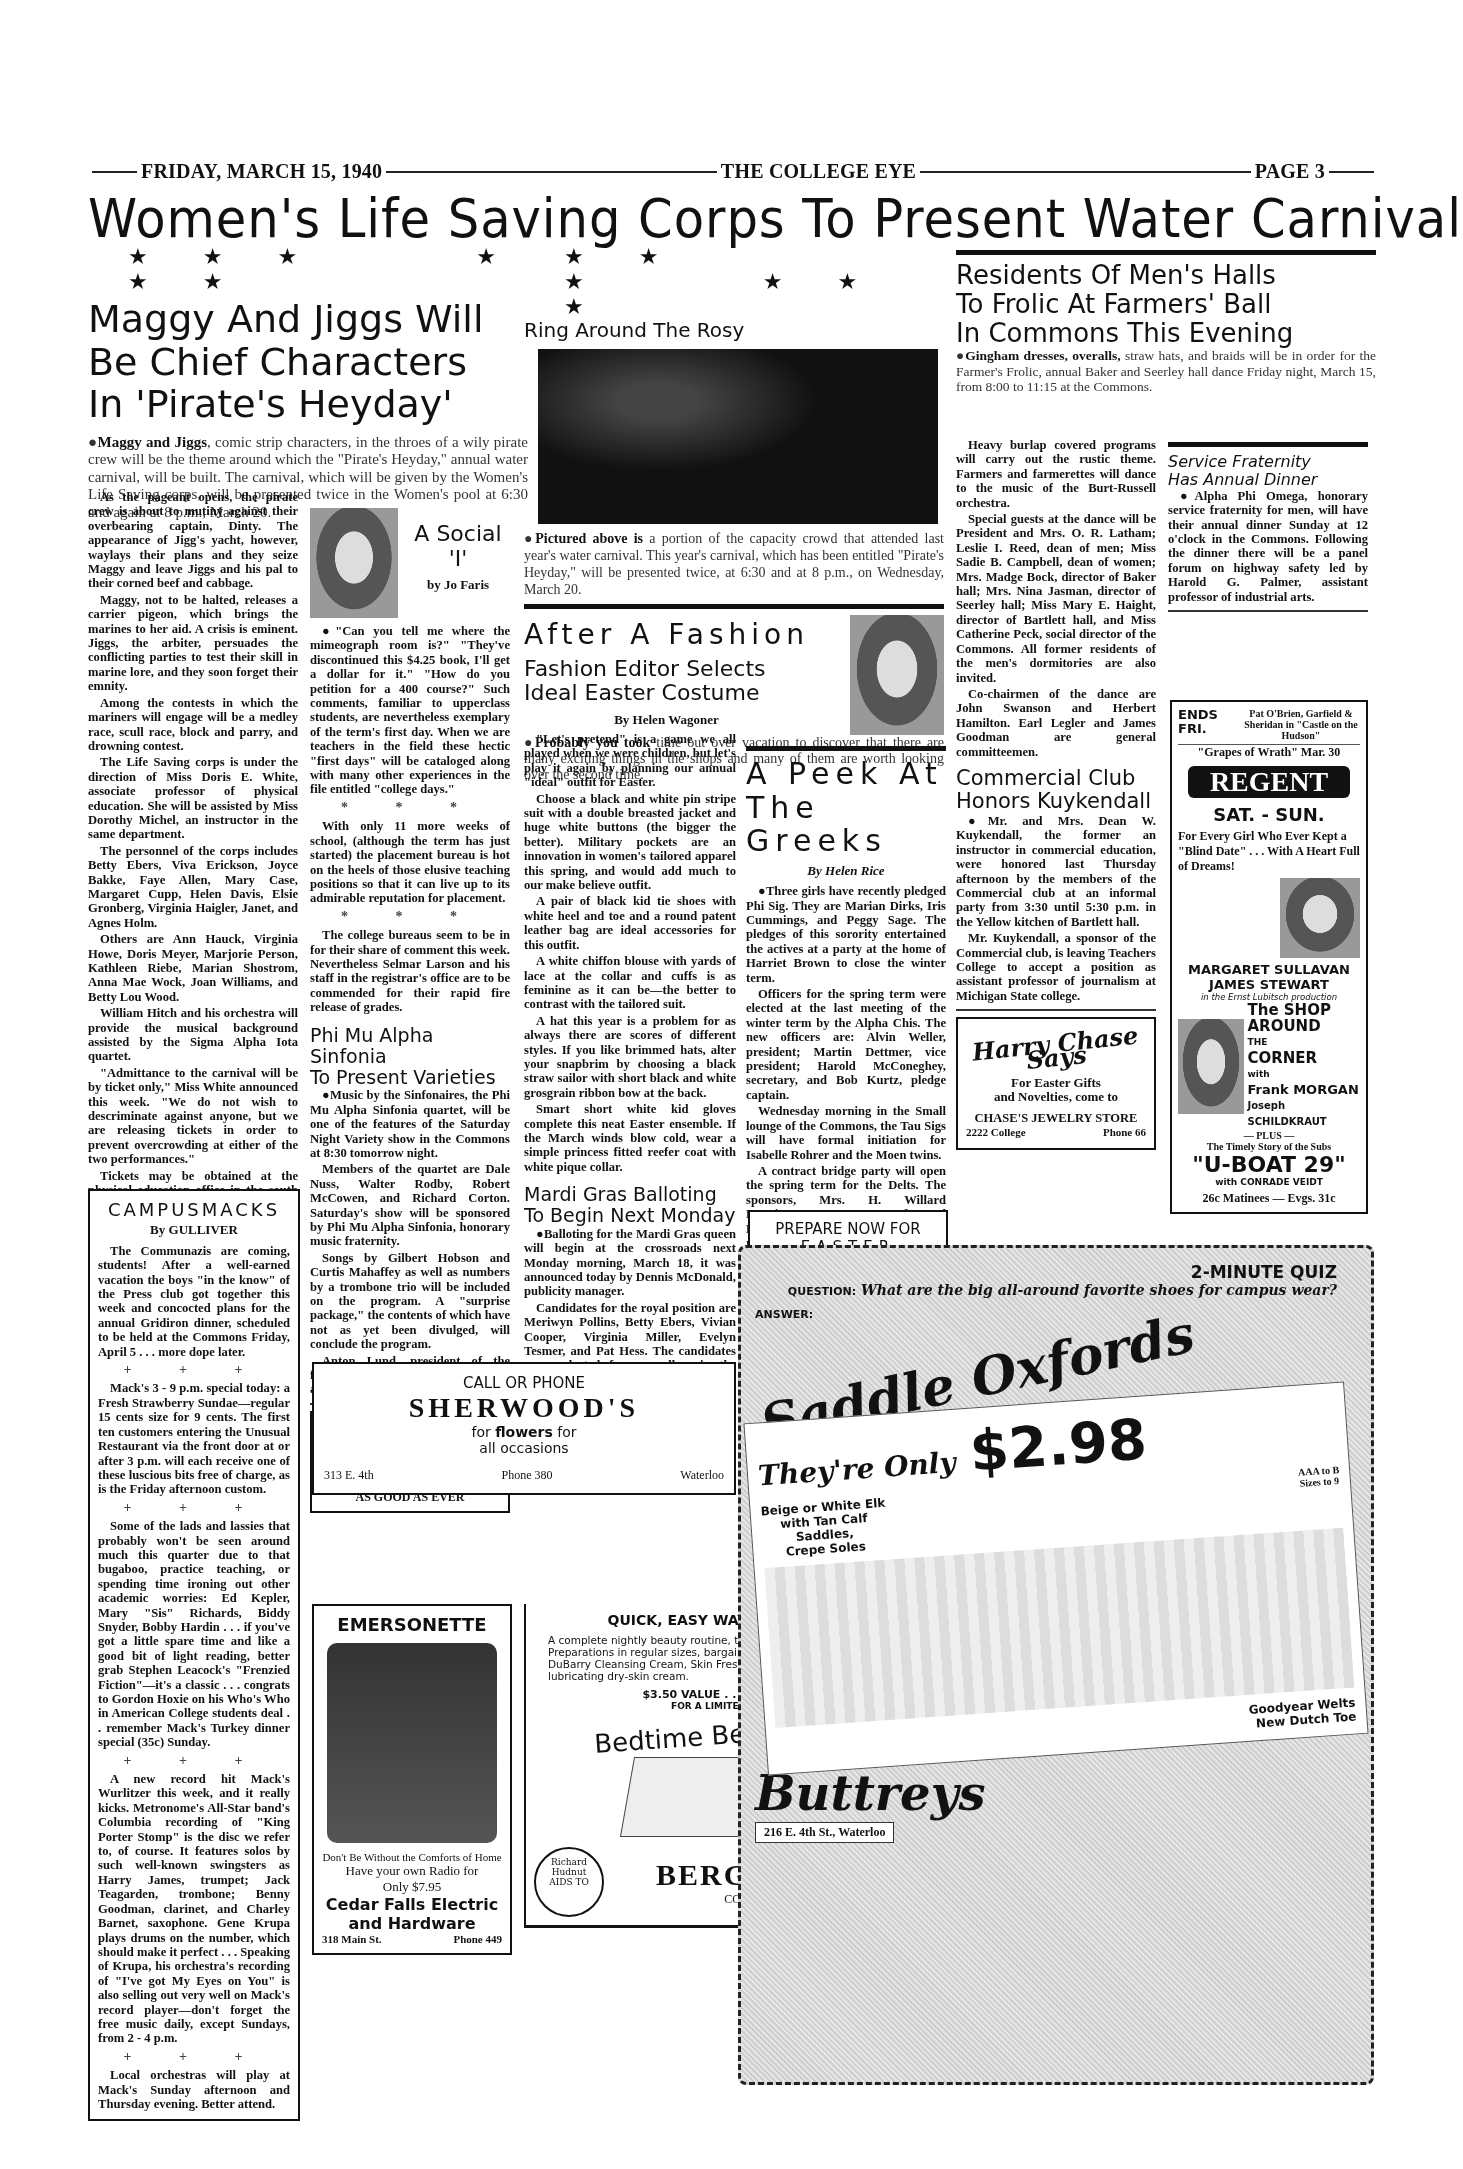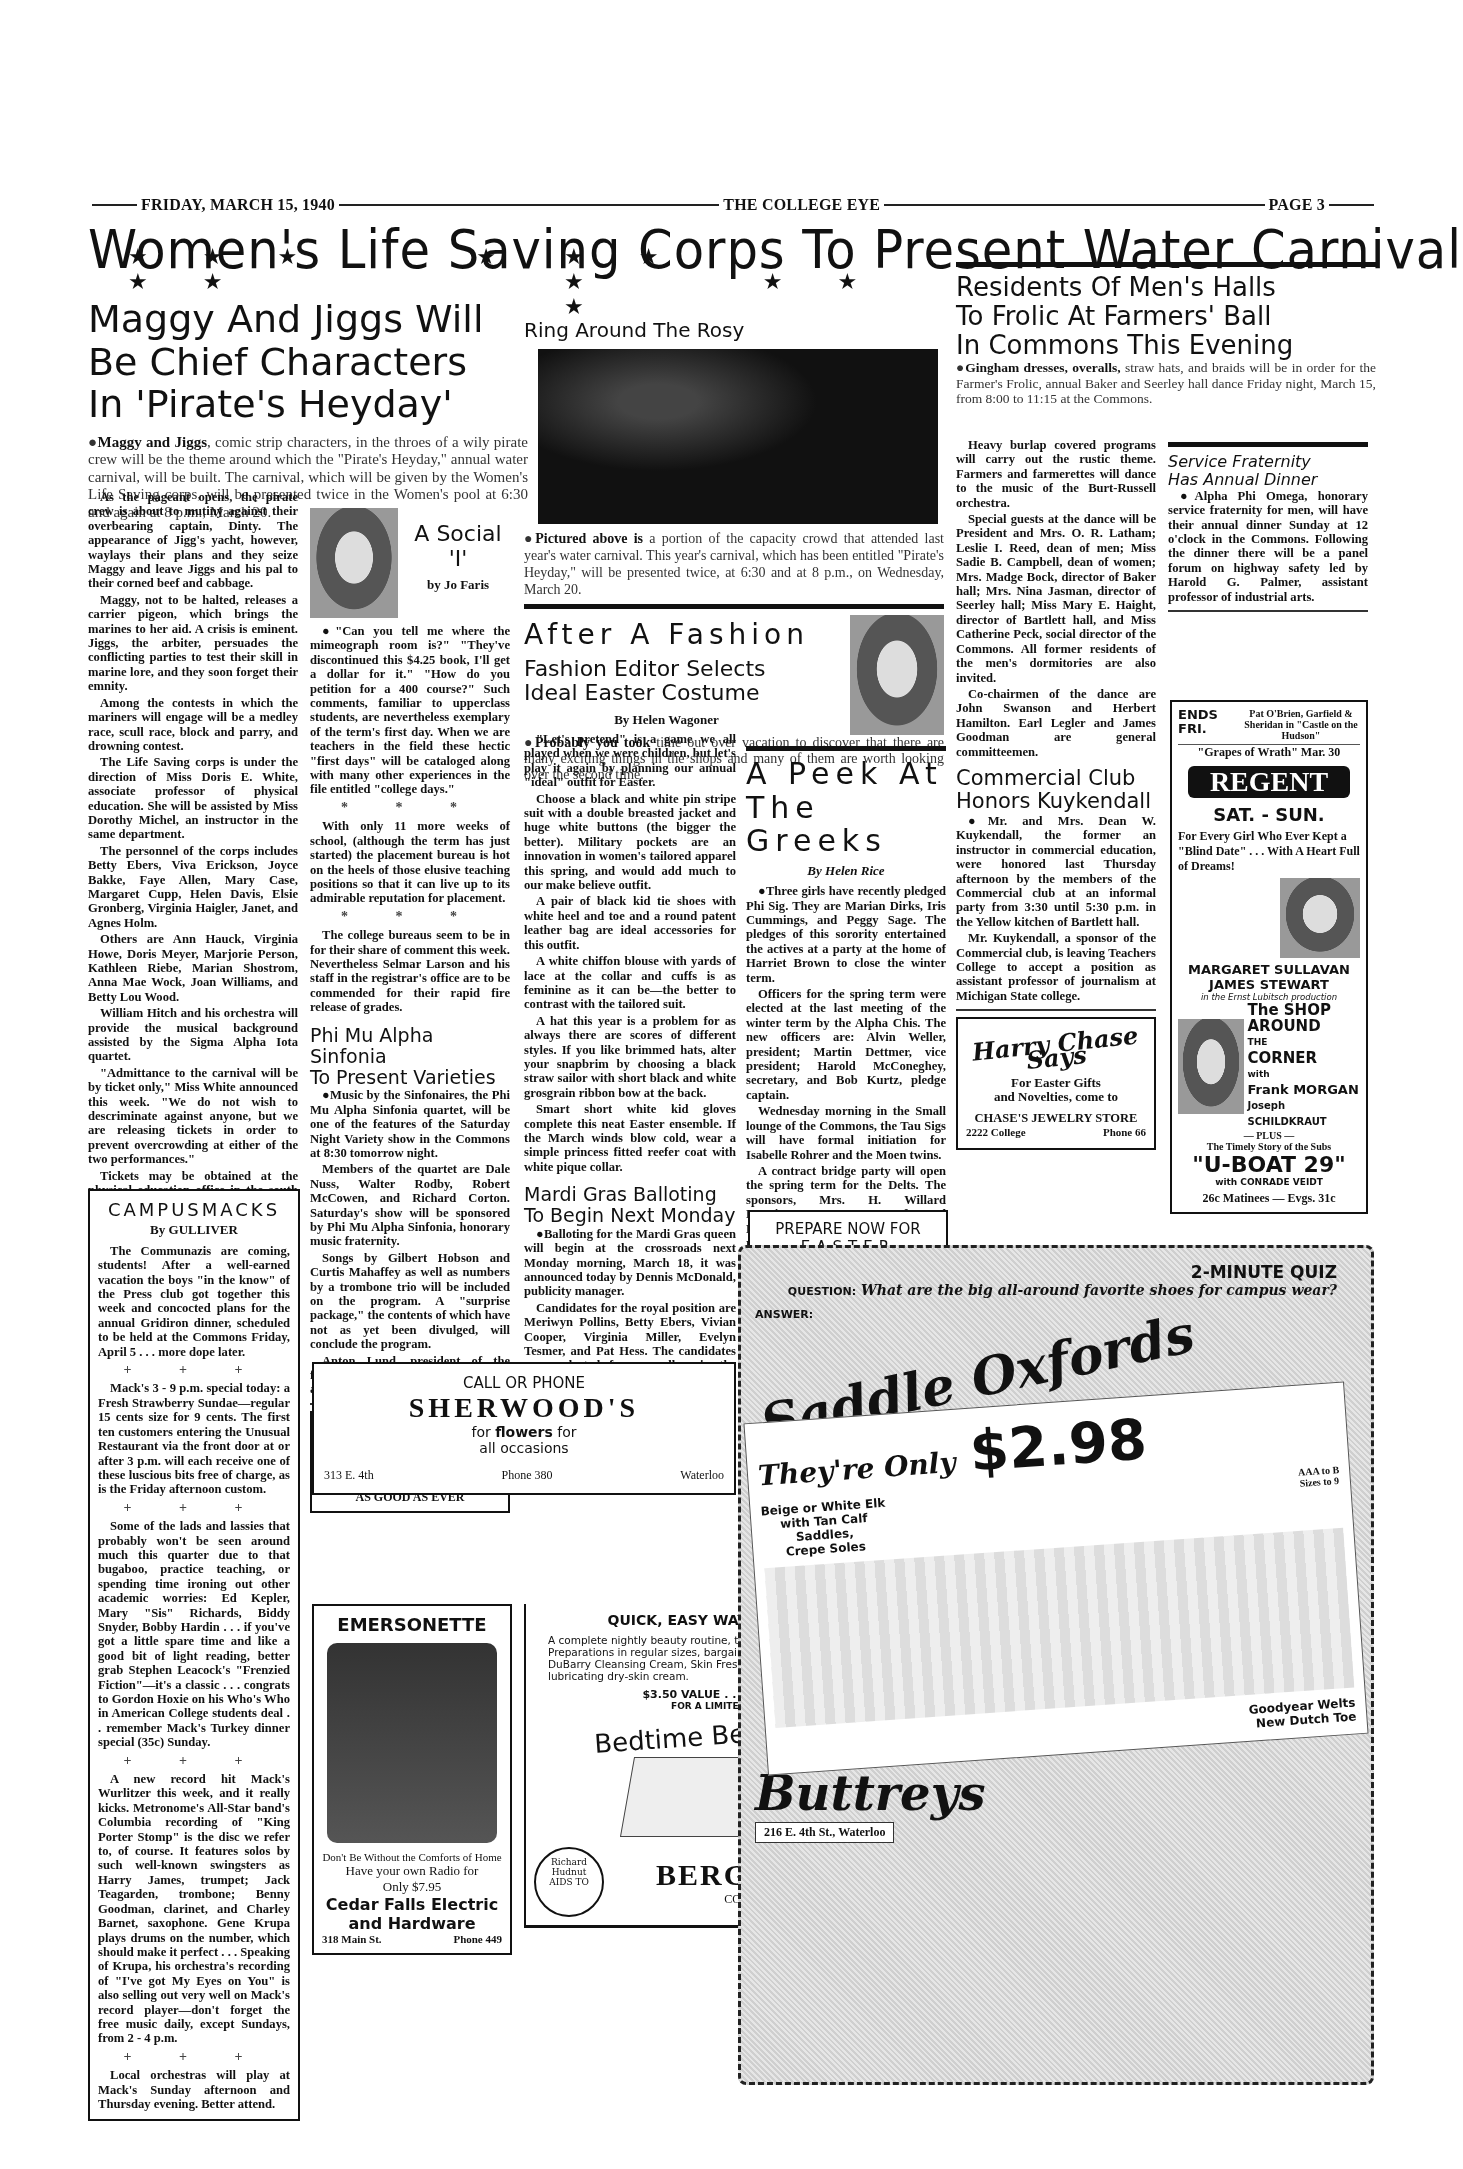--- a/index.html
+++ b/index.html
@@ -1,21 +1,21 @@
 <!DOCTYPE html>
 <html><head>
 <meta charset="utf-8">
 <style>
   * { box-sizing: border-box; margin: 0; padding: 0; }
   html, body { width: 1463px; height: 2169px; background: #fff; }
   body { position: relative; font-family: "DejaVu Serif", "Liberation Serif", serif; color: #111; overflow: hidden; }
   .page { position: absolute; left: 88px; top: 160px; width: 1290px; }
   .sans { font-family: "DejaVu Sans", "Liberation Sans", sans-serif; }
   .serif { font-family: "Liberation Serif", "DejaVu Serif", serif; }
-  .mast { display: flex; align-items: center; font-size: 16px; font-weight: bold; font-family: "Liberation Serif", serif; letter-spacing: 0.2px; margin-top: 36px; }
+  .mast { display: flex; align-items: center; font-size: 20px; font-weight: bold; font-family: "Liberation Serif", serif; letter-spacing: 0.2px; }
   .mast .rule { flex: 1; height: 2px; background: #222; margin: 0 4px; }
   .mast .rule.short { flex: 0 0 45px; }
   .banner { font-family: "DejaVu Sans", sans-serif; font-size: 54px; font-weight: normal; letter-spacing: 1px; line-height: 64px; margin-top: 4px; white-space: nowrap; transform: scaleX(0.92); transform-origin: left; }
   .col { position: absolute; }
   .stars { font-size: 22px; letter-spacing: 24px; }
   .hed { font-family: "DejaVu Sans", sans-serif; font-weight: normal; line-height: 1.12; }
   .body-text { font-family: "Liberation Serif", serif; font-size: 12.6px; line-height: 14.4px; text-align: justify; font-weight: bold; }
   .body-text p { text-indent: 12px; margin-bottom: 2px; }
   .lead { font-family: "Liberation Serif", serif; font-size: 15px; line-height: 17.5px; text-align: justify; color: #333; }
   .lead b { color: #111; }
@@ -237,21 +237,21 @@
           <div>Hudnut</div>
           <div>AIDS TO</div>
       </div>
       <div style="flex:1;">
         <div class="serif" style="font-size:30px; font-weight:bold; letter-spacing:2px;">BERG &amp; BERG</div>
         <div class="serif" style="font-size:12px;">COLLEGE STORE</div>
       </div>
     </div>
   </div>
 
-  <div class="col" style="left:868px; top:96px; width:420px;">
+  <div class="col" style="left:868px; top:84px; width:420px;">
     <div class="rule-thick"></div>
     <h2 class="hed" style="font-size:26px;">
       <div>Residents Of Men's Halls</div>
       <div>To Frolic At Farmers' Ball</div>
       <div>In Commons This Evening</div>
     </h2>
     <p class="lead" style="font-size:13.5px; line-height:15.5px;">●<b>Gingham dresses, overalls,</b><span> straw hats, and braids will be in order for the Farmer's Frolic, annual Baker and Seerley hall dance Friday night, March 15, from 8:00 to 11:15 at the Commons.</span></p>
   </div>
 
   <div class="col body-text" style="left:868px; top:278px; width:200px;">

